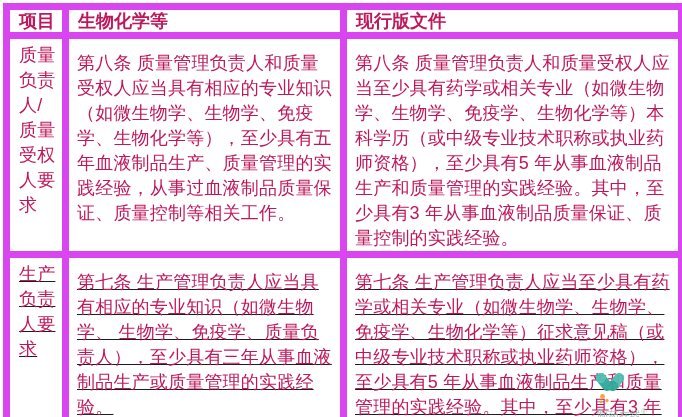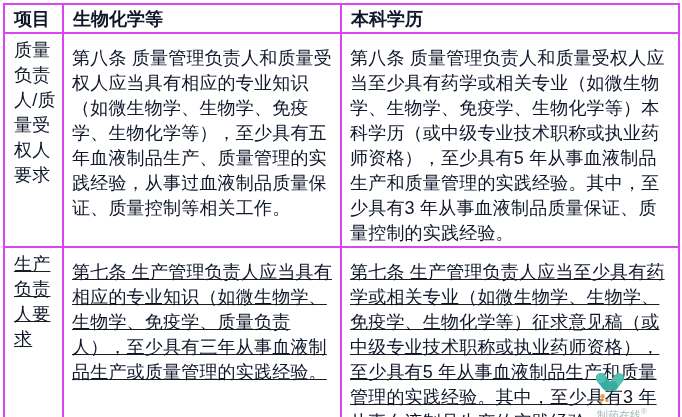--- a/index.html
+++ b/index.html
@@ -18,23 +18,23 @@
   table.cmp {
     position: absolute;
     left: 3px;
     top: 3px;
     width: 675px;
     border-collapse: collapse;
     table-layout: fixed;
   }
   table.cmp th,
   table.cmp td {
-    border: 2px solid #d946ef;
+    border: 7px solid #d946ef;
     font-size: 18px;
-    color: #0f172a;
+    color: #be185d;
     box-sizing: border-box;
   }
   table.cmp th {
     height: 29px;
     font-weight: bold;
     text-align: left;
     padding: 0 4px 0 9px;
     vertical-align: middle;
     line-height: 20px;
   }
@@ -98,21 +98,21 @@
 <table class="cmp">
   <colgroup>
     <col style="width:59px">
     <col style="width:278px">
     <col style="width:338px">
   </colgroup>
   <thead>
     <tr>
       <th>项目</th>
       <th>生物化学等</th>
-      <th>本科学历</th>
+      <th>现行版文件</th>
     </tr>
   </thead>
   <tbody>
     <tr class="row-1">
       <td class="item-cell">质量负责人/质量受权人要求</td>
       <td>第八条 质量管理负责人和质量受权人应当具有相应的专业知识（如微生物学、生物学、免疫学、生物化学等），至少具有五年血液制品生产、质量管理的实践经验，从事过血液制品质量保证、质量控制等相关工作。</td>
       <td>第八条 质量管理负责人和质量受权人应当至少具有药学或相关专业（如微生物学、生物学、免疫学、生物化学等）本科学历（或中级专业技术职称或执业药师资格），至少具有5 年从事血液制品生产和质量管理的实践经验。其中，至少具有3 年从事血液制品质量保证、质量控制的实践经验。</td>
     </tr>
     <tr class="row-2">
       <td class="item-cell">生产负责人要求</td>

